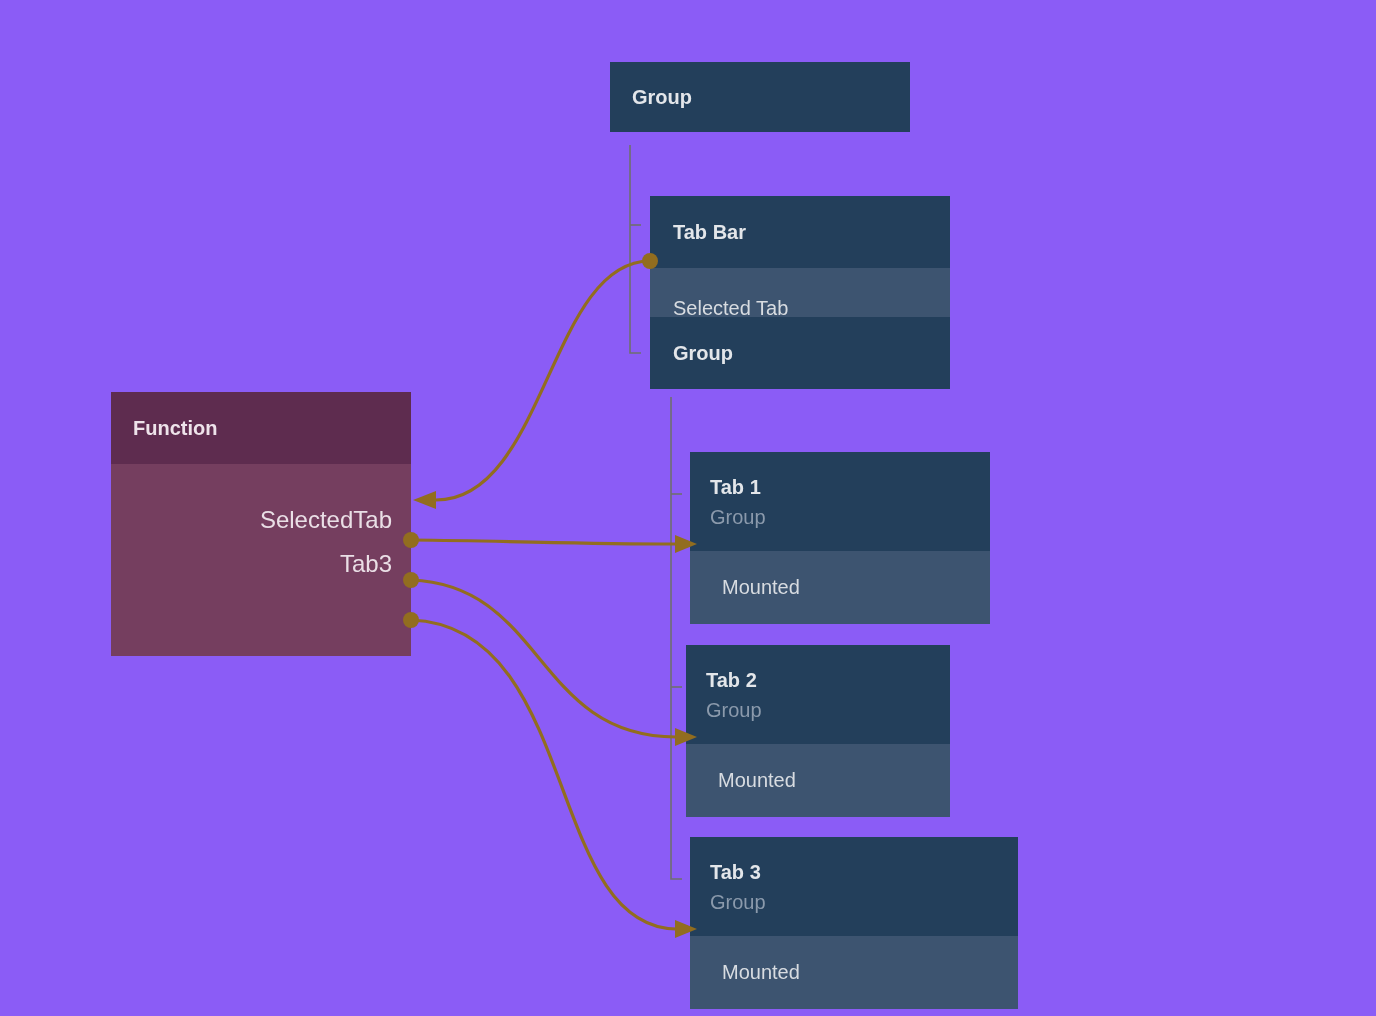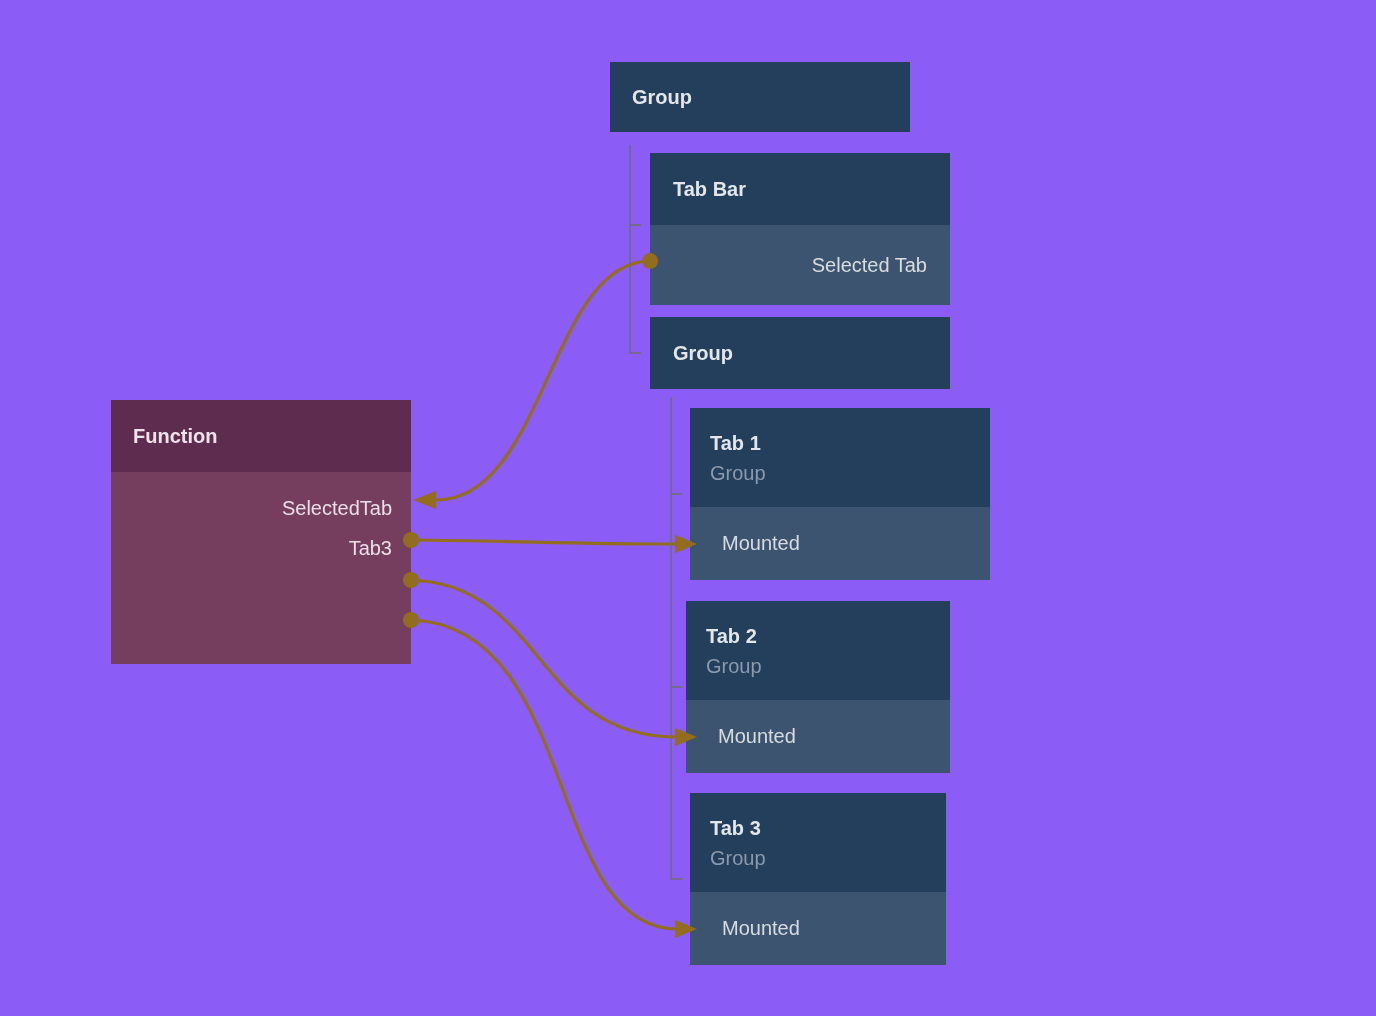--- a/index.html
+++ b/index.html
@@ -16,64 +16,65 @@
     padding:0 22px;
     background:#233f5b;color:#e3e6ea;
     font-size:20px;font-weight:700;
     box-sizing:border-box;
   }
   .hdr2{
     display:flex;flex-direction:column;justify-content:center;
     padding:0 20px;
     background:#233f5b;
     box-sizing:border-box;
+    margin-top:44px;
   }
   .hdr2 .title{color:#e3e6ea;font-size:20px;font-weight:700;line-height:30px;}
   .hdr2 .subtitle{color:#8b9aac;font-size:20px;font-weight:400;line-height:30px;}
   .row{
     display:flex;align-items:center;
     padding:0 22px;
     background:#3d5470;color:#d8dce1;
     font-size:20px;font-weight:400;
     box-sizing:border-box;
   }
   .row.tabrow{padding:0 20px;}
   
   .n-root-group{left:610px;top:62px;width:300px;}
   .n-root-group .hdr{height:70px;}
   .n-tab-bar{left:650px;top:153px;width:300px;}
-  .n-tab-bar .hdr{height:72px;padding:0 23px;}
-  .n-tab-bar .row{height:80px;padding:8px 23px;justify-content:flex-end;}
+  .n-tab-bar .hdr{height:72px;padding:0 23px;margin-top:43px;}
+  .n-tab-bar .row{height:80px;padding:8px 23px;}
   .n-inner-group{left:650px;top:317px;width:300px;}
   .n-inner-group .hdr{height:72px;padding:0 23px;}
   .n-tab-1{left:690px;top:408px;width:300px;}
   .n-tab-2{left:686px;top:601px;width:264px;}
-  .n-tab-3{left:690px;top:793px;width:256px;}
+  .n-tab-3{left:690px;top:793px;width:328px;}
   .n-tab-1 .hdr2,.n-tab-2 .hdr2,.n-tab-3 .hdr2{height:99px;}
   .n-tab-1 .row,.n-tab-2 .row,.n-tab-3 .row{height:73px;padding-left:32px;}
   
-  .n-function{left:111px;top:400px;width:300px;}
+  .n-function{left:111px;top:392px;width:300px;}
   .fn-hdr{
     display:flex;align-items:center;
     height:72px;padding:0 22px;
     background:#5e2c4f;color:#eee3ea;
     font-size:20px;font-weight:700;
     box-sizing:border-box;
   }
   .fn-body{
     background:#753e5f;
     height:192px;
     padding:24px 19px 0 0;
     box-sizing:border-box;
   }
   .fn-port{
     display:block;
     height:24px;line-height:24px;margin-bottom:16px;
     text-align:right;
-    color:#eadfe6;font-size:20px;font-weight:400;
+    color:#eadfe6;font-size:24px;font-weight:400;margin-top:20px;
   }
   svg.overlay{
     position:absolute;left:0;top:0;
     pointer-events:none;
   }
   .treeline{stroke:#6f6f6f;stroke-width:1.6;fill:none;}
   .wire{stroke:#926d1f;stroke-width:3.2;fill:none;stroke-linecap:round;}
   .wiredot{fill:#926d1f;}
   .wirearrow{fill:#926d1f;}
 </style>

